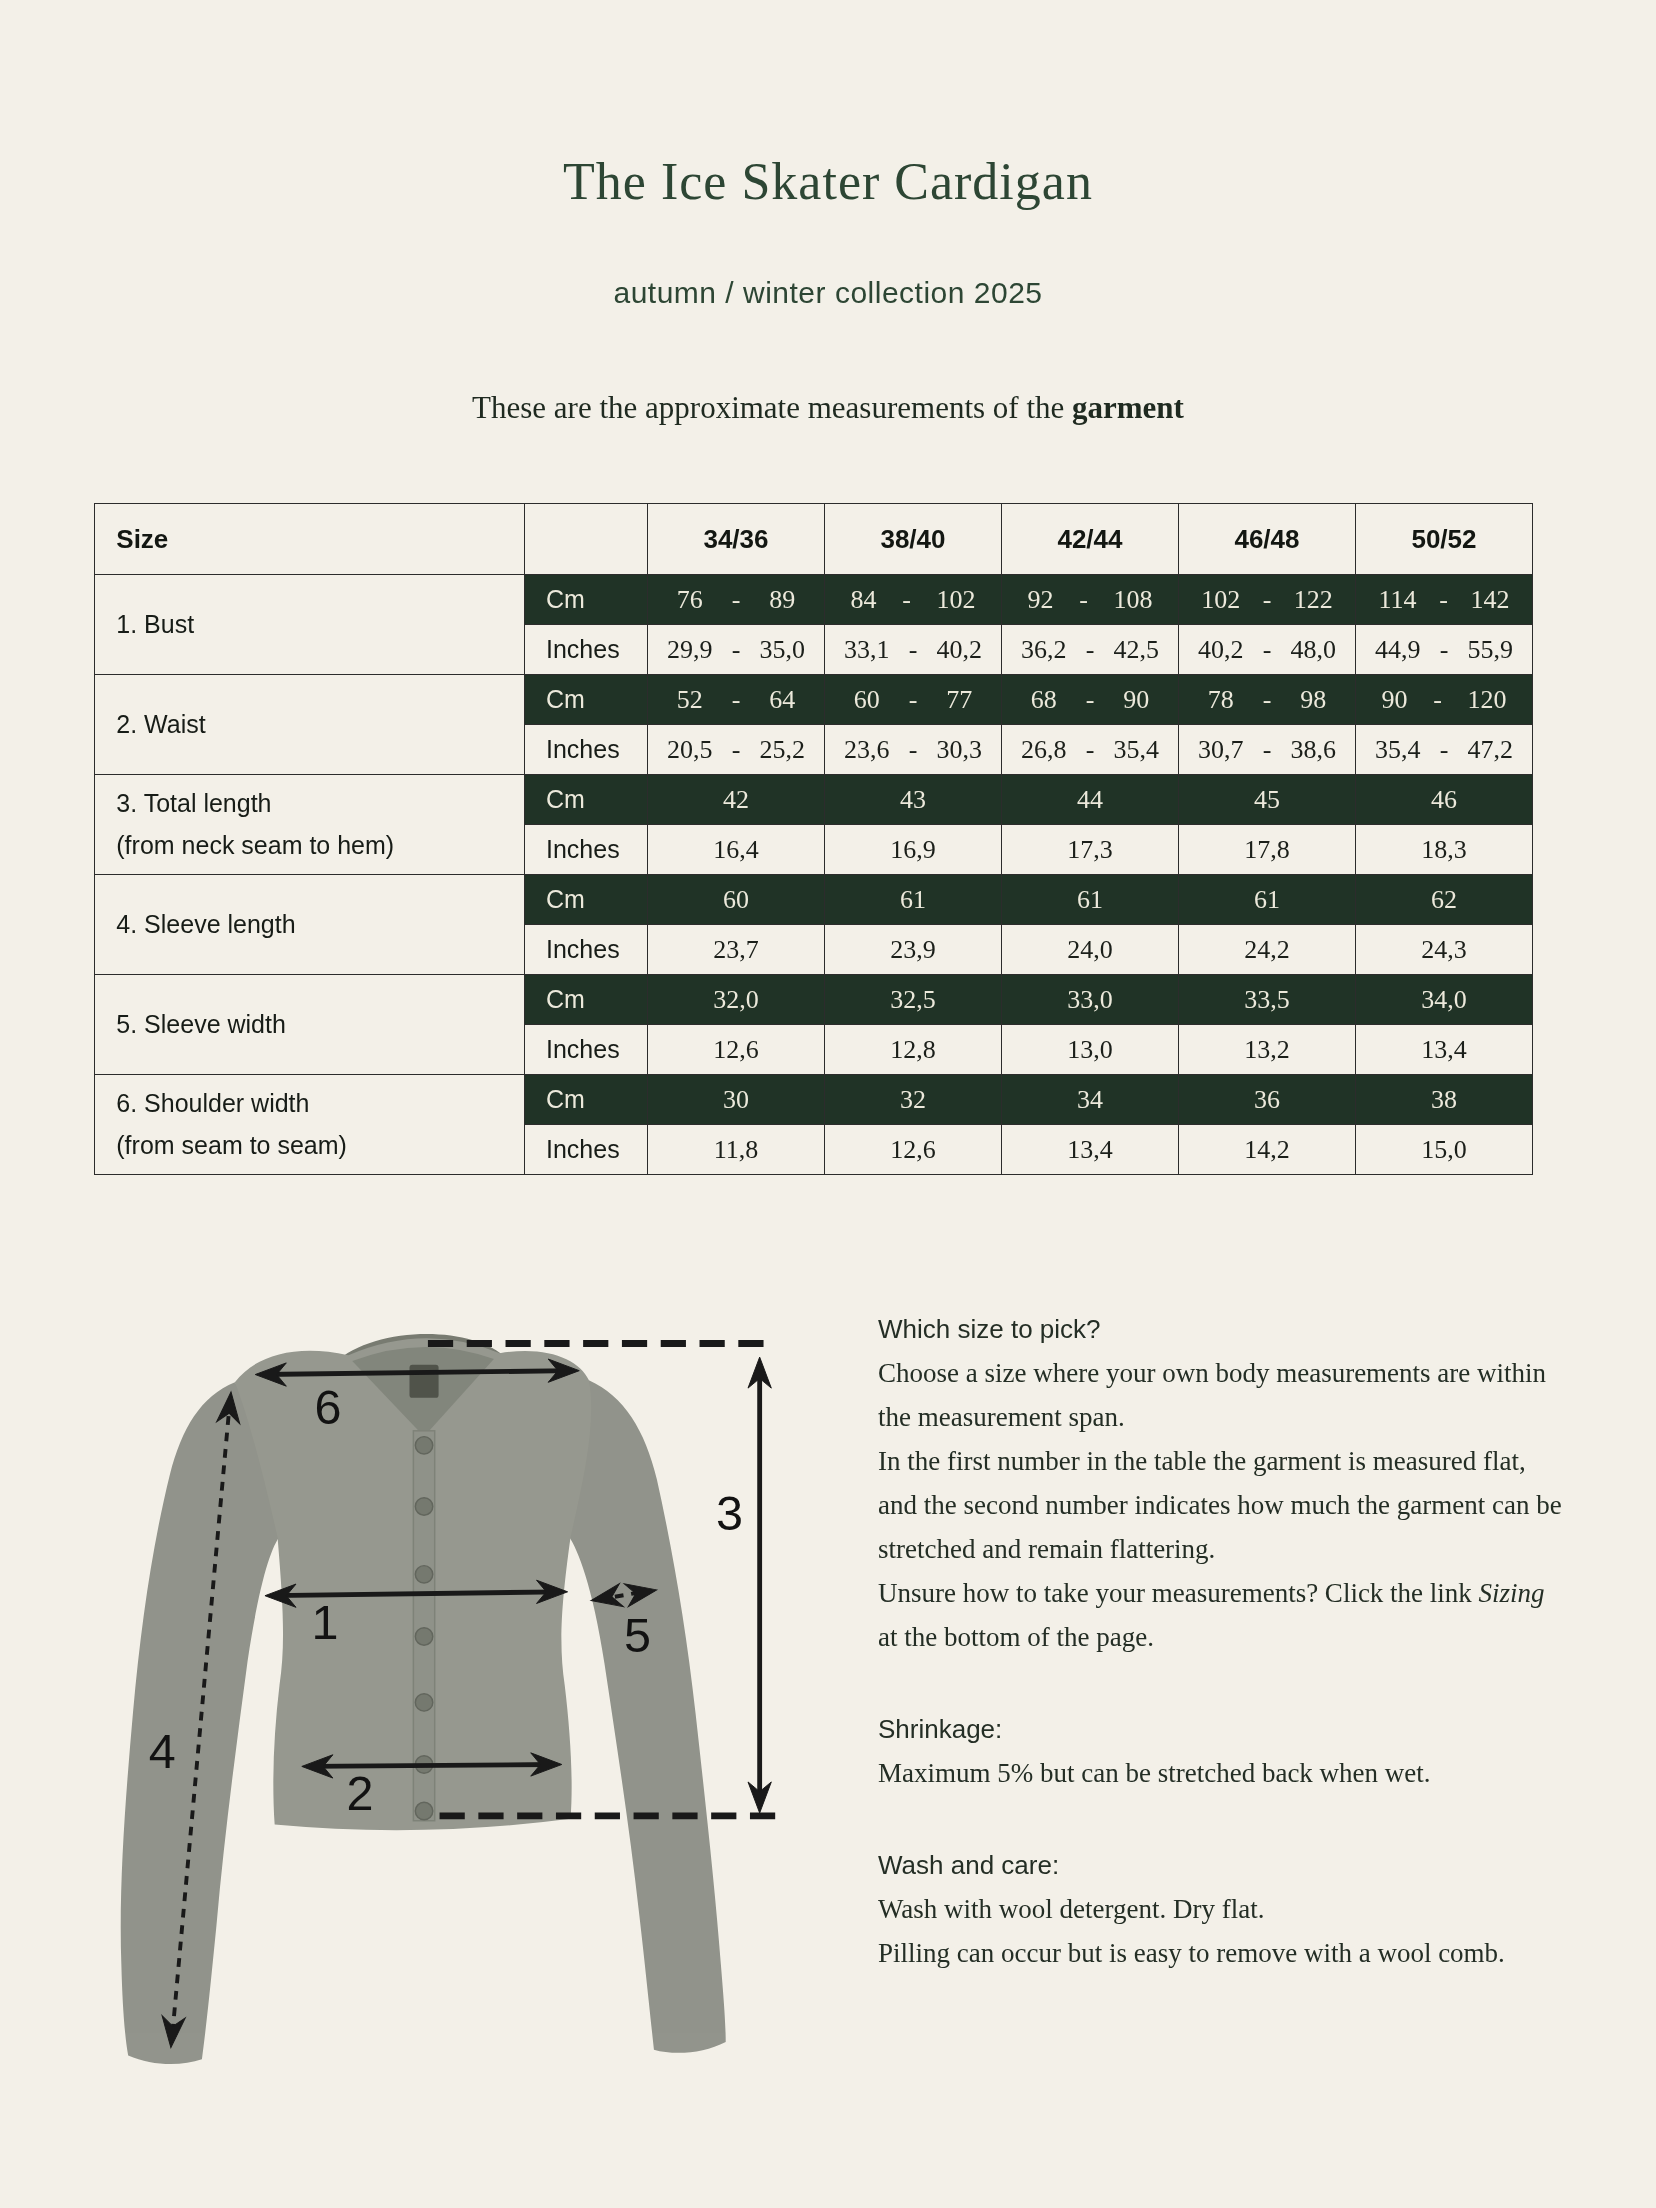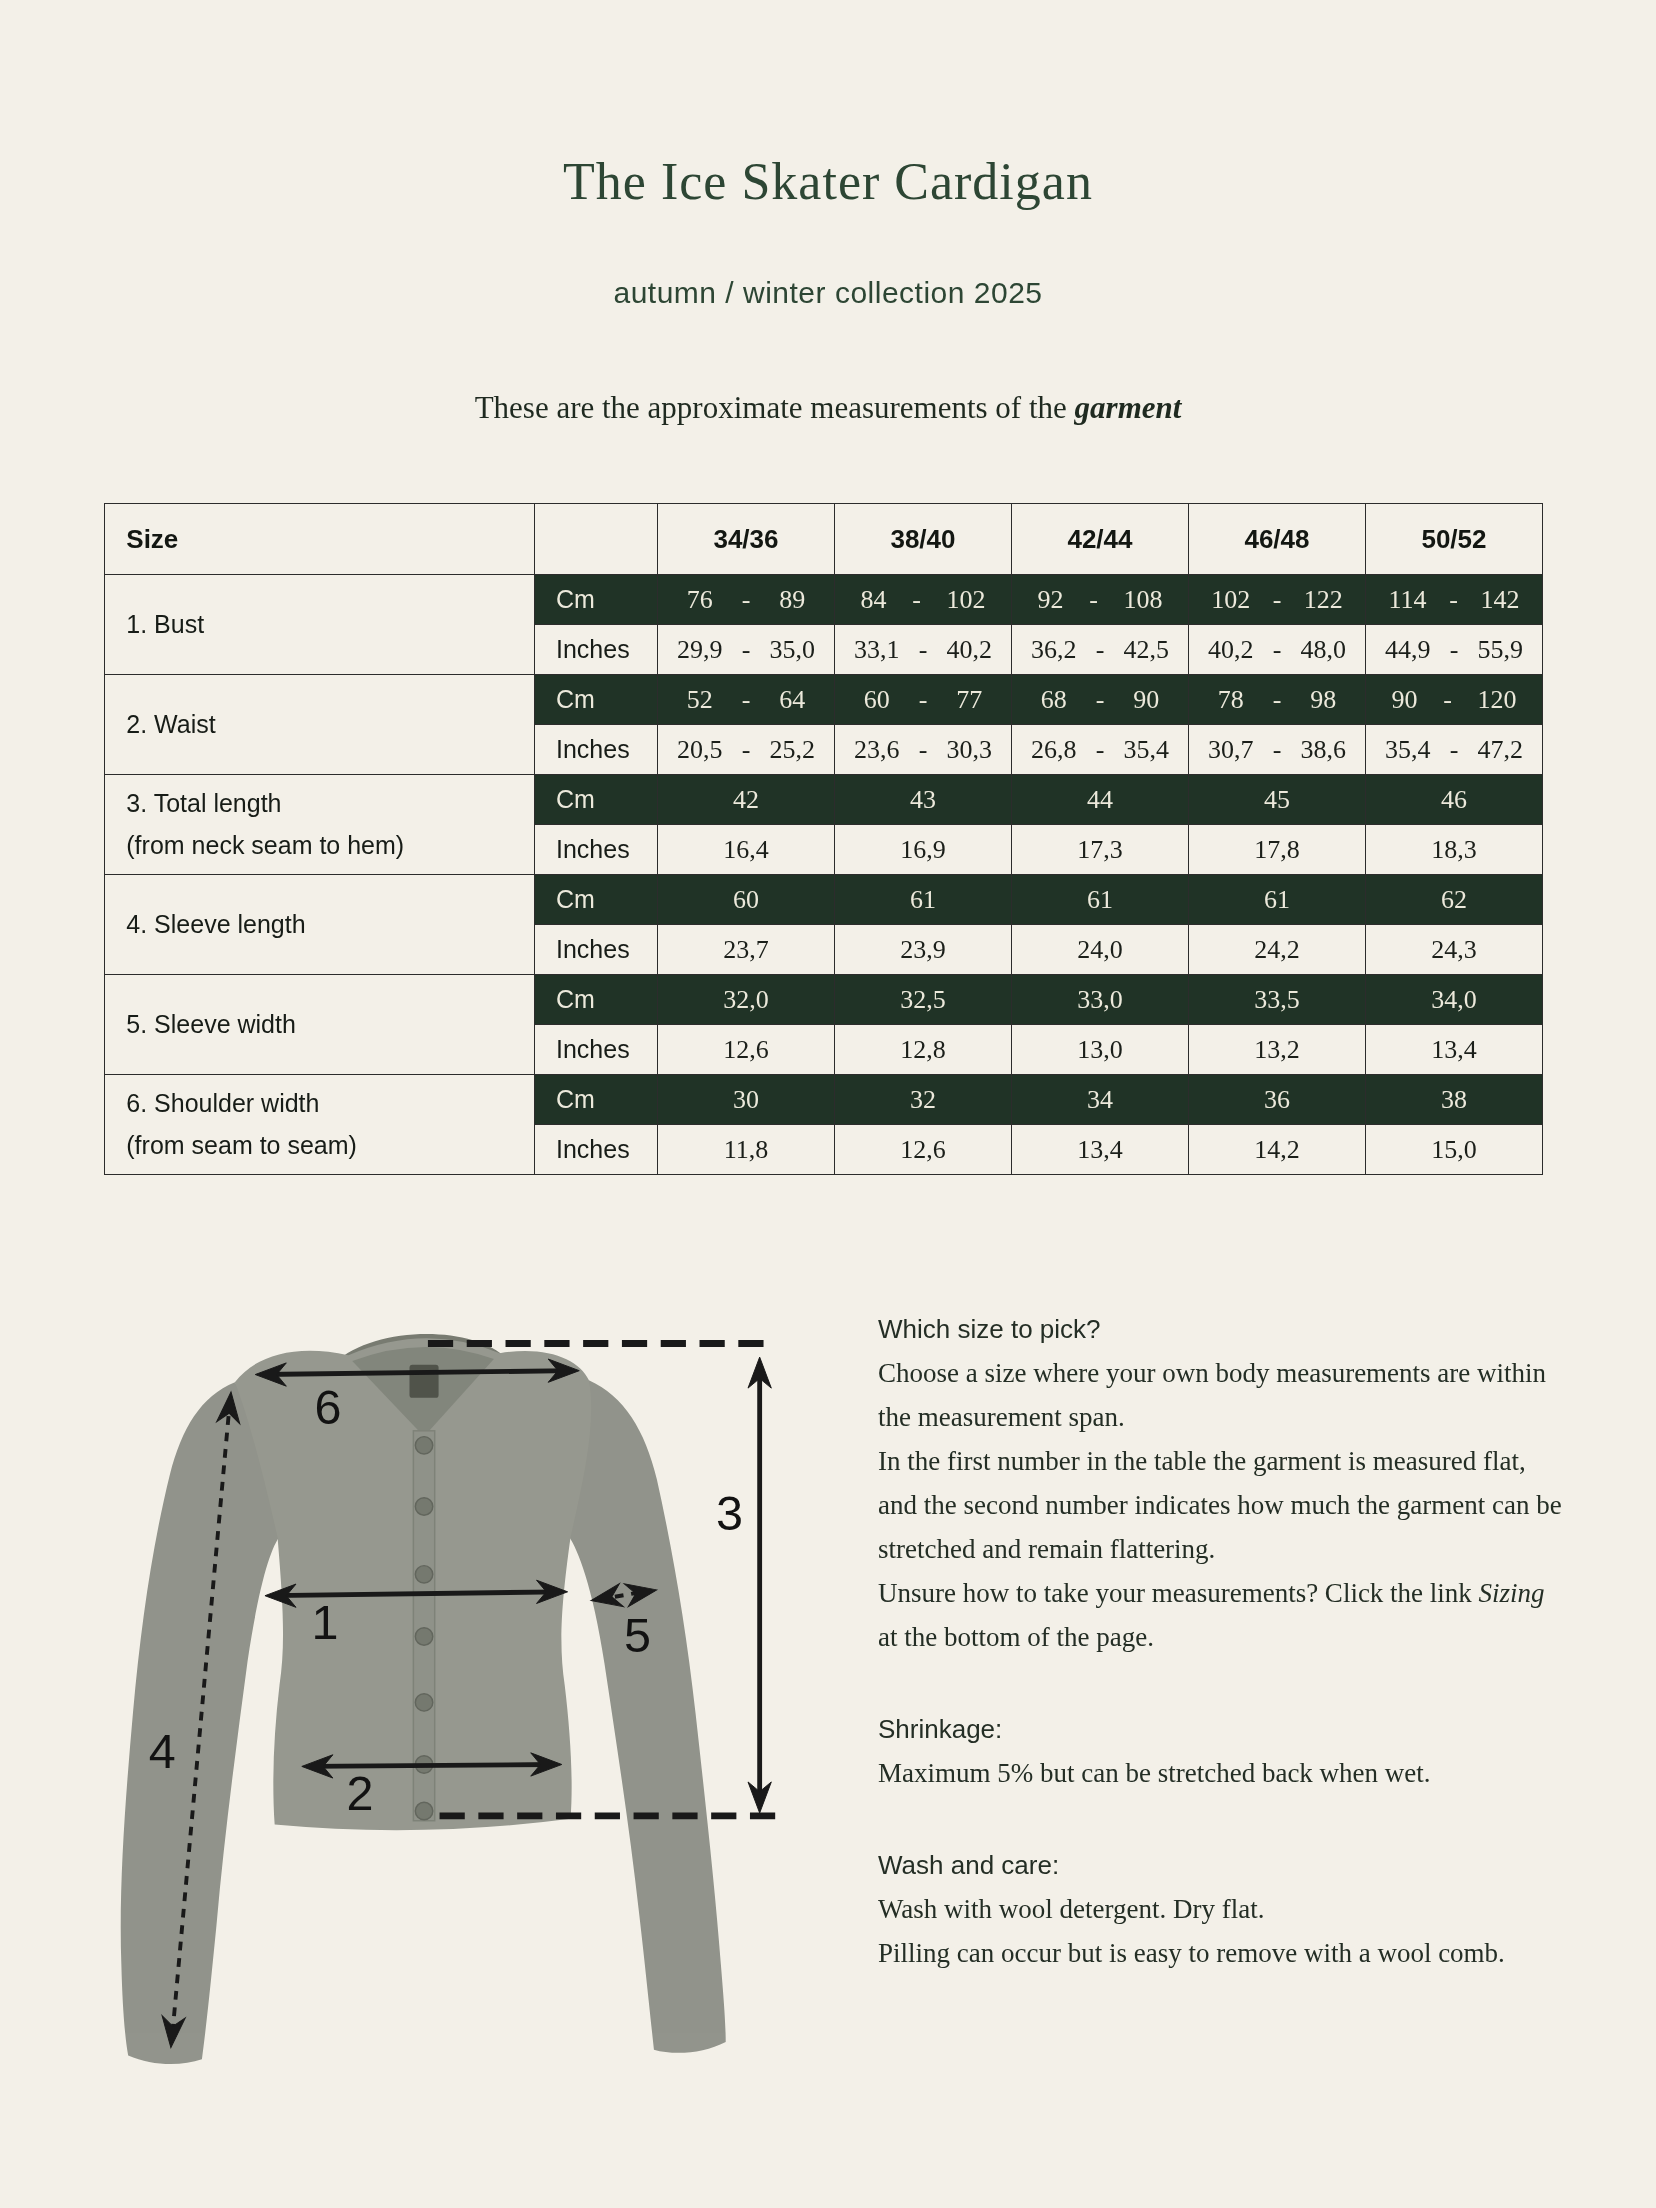--- a/index.html
+++ b/index.html
@@ -24,24 +24,24 @@
     color:var(--title-green);letter-spacing:1px;
   }
   .subtitle{
     position:absolute;top:276px;left:0;width:100%;text-align:center;
     font-size:30px;color:var(--title-green);letter-spacing:0.5px;
   }
   .intro{
     position:absolute;top:390px;left:0;width:100%;text-align:center;
     font-family:"Liberation Serif",serif;font-size:31px;color:#1f2a20;
   }
-  .intro-em{font-style:italic;font-weight:700}
+  .intro-em{font-weight:700}
 
   table.size-table{
-    position:absolute;left:104px;top:503px;width:1436px;
+    position:absolute;left:94px;top:503px;width:1436px;
     border-collapse:collapse;table-layout:fixed;
   }
   .size-table th,.size-table td{border:1.9px solid var(--border);padding:0;vertical-align:middle;overflow:hidden}
   .size-table thead tr{height:71px}
   .size-table tbody tr{height:50px}
   th.size-head{text-align:left;padding-left:21.3px;font-size:26px;color:#131712;font-weight:700}
   th.col-head{text-align:center;font-size:26px;color:#131712;font-weight:700}
   td.label-cell{padding-left:21.3px;font-size:25px;color:#171c17;text-align:left}
   .m-sublabel{font-size:25px;margin-top:13.6px}
   td.unit{font-size:25px;text-align:left;padding-left:21px;color:#171c17}

